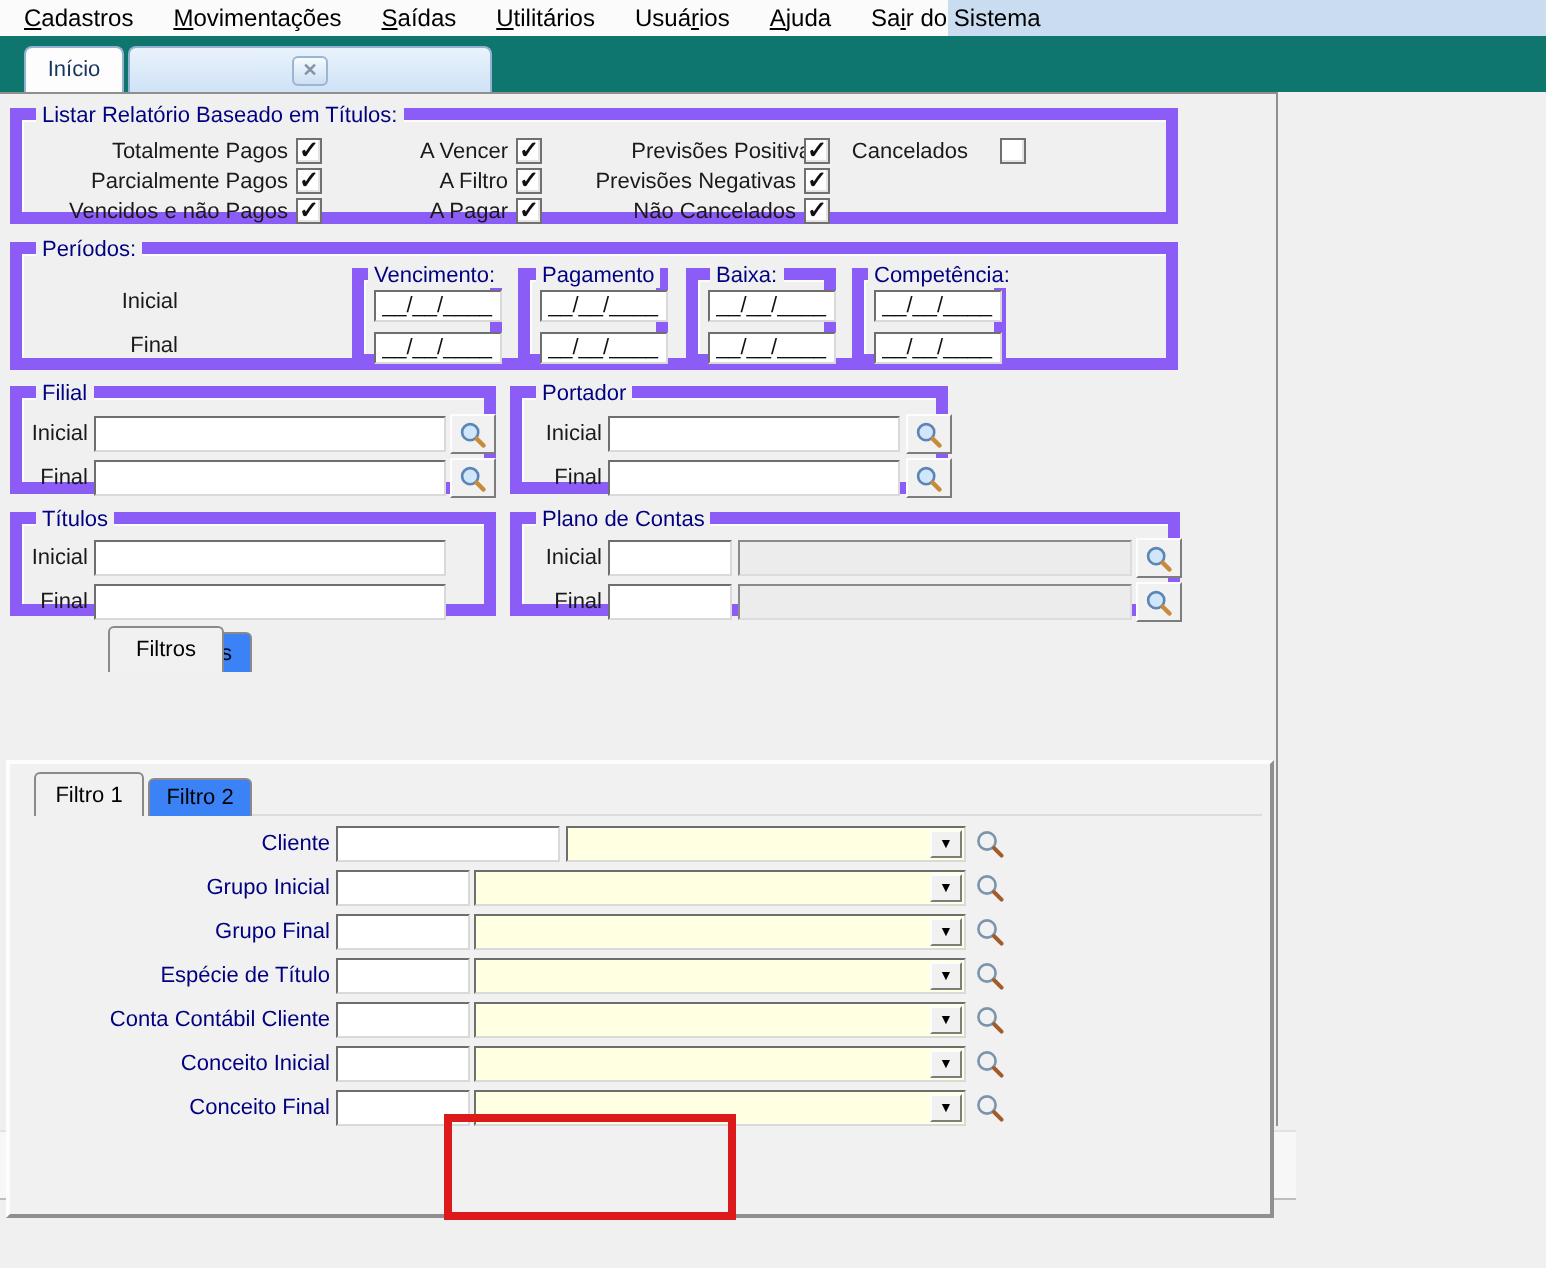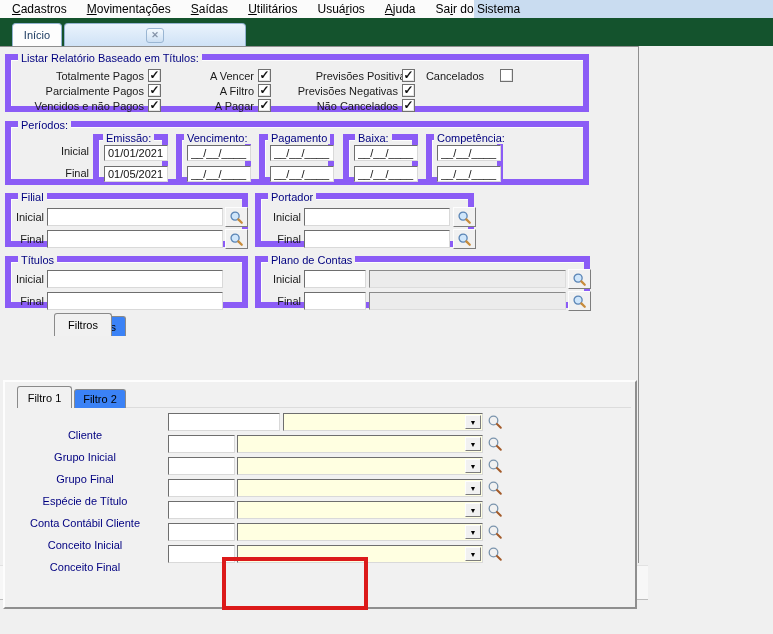--- a/index.html
+++ b/index.html
@@ -8,21 +8,21 @@
   .abs { position: absolute; }
 
   
   .menubar { position: absolute; left:0; top:0; width:773px; height:18px; background:#c9dcf0; }
   .menubar-white { position:absolute; left:0; top:0; width:474px; height:18px; background:#fbfbfb; }
   .menu-items { position:absolute; left:2px; top:0; height:18px; display:flex; align-items:center; }
   .menu-item { padding:0 10px; font-size:12px; color:#000; cursor:default; white-space:nowrap; }
   .menu-item u { text-decoration:underline; }
 
   
-  .tabstrip { position:absolute; left:0; top:18px; width:773px; height:28px; background:#14532d; }
+  .tabstrip { position:absolute; left:0; top:18px; width:773px; height:28px; background:#0f766e; }
   .doctab { position:absolute; top:5px; height:23px; display:flex; align-items:center; justify-content:center;
             border:1px solid #93b2d1; border-bottom:none; border-radius:4px 4px 0 0;
             font-size:11px; color:#17365d; padding:0 10px; }
   .doctab.inicio { left:12px; width:50px; background:#fdfdfd; }
   .doctab.titulos { left:64px; width:182px; background:linear-gradient(#eaf3fc,#cfe2f6); gap:7px; }
   .tabclose { width:18px; height:15px; border:1px solid #9ab6d3; border-radius:3px;
               background:linear-gradient(#f5fafe,#ccdff3); color:#8694a8; font-size:9px; font-weight:bold;
               display:flex; align-items:center; justify-content:center; line-height:1; }
 
   
@@ -46,21 +46,21 @@
   .raised { background:#f1f1f1; border:1px solid; border-color:#fdfdfd #7d7d7d #7d7d7d #fdfdfd;
             display:flex; align-items:center; justify-content:center; cursor:pointer; }
 
   
   .xtab { position:absolute; font-size:11px; color:#000; display:flex; align-items:center; justify-content:center;
           border:1px solid #8a8a8a; border-bottom:none; border-radius:3px 3px 0 0; background:#3b82f6; }
   .xtab.active { background:#f1f1f1; z-index:3; }
   .filterpanel { position:absolute; left:3px; top:333px; width:634px; height:229px; background:#f1f1f1;
                  border:2px solid; border-color:#fdfdfd #8f8f8f #8f8f8f #fdfdfd; z-index:2; }
 
-  .frow-label { position:absolute; left:0; width:160px; font-size:11px; color:#000080; text-align:center; white-space:nowrap;margin-top:13px; }
+  .frow-label { position:absolute; left:0; width:160px; font-size:11px; color:#000080; text-align:right; white-space:nowrap; }
   .combo { position:absolute; height:18px; background:#ffffe1; border:1px solid #6e6e6e;
            border-right-color:#d9d9d9; border-bottom-color:#d9d9d9; }
   .combo-arrow { position:absolute; right:1px; top:1px; width:16px; height:14px; font-size:7px; color:#000; }
 
   .mag-flat { width:16px; height:16px; display:block; cursor:pointer; }
   .mag-btn { position:absolute; width:23px; height:20px; }
 
   
   .toolbar { position:absolute; left:0; top:565px; width:648px; height:35px; background:#f7f7f7;
              border-top:1px solid #e2e2e2; border-bottom:1px solid #bdbdbd; }
@@ -125,25 +125,20 @@
       <span class="cb" style="left:247px; top:39px;">✓</span>
       <span class="lbl navy lbl-r abs" style="left:258px; top:40px; width:129px;">Não Cancelados</span>
       <span class="cb" style="left:391px; top:39px;">✓</span>
     </div>
 
     <div class="gb" style="left:5px; top:74px; width:584px; height:64px;">
       <span class="gb-legend">Períodos:</span>
       <span class="lbl lbl-r abs" style="left:38px; top:18px; width:40px;">Inicial</span>
       <span class="lbl lbl-r abs" style="left:38px; top:40px; width:40px;">Final</span>
 
-      <div class="gb" style="left:82px; top:7px; width:75px; height:49px;">
-        <span class="gb-legend" style="left:4px;">Emissão:</span>
-        <input class="sunken abs" style="left: 5px; top: 5px; width: 64px; height: 16px;" value="01/01/2021">
-        <input class="sunken abs" style="left: 5px; top: 26px; width: 64px; height: 16px;" value="01/05/2021">
-      </div>
       <div class="gb" style="left:165px; top:7px; width:75px; height:49px;">
         <span class="gb-legend" style="left:2px;">Vencimento:</span>
         <input class="sunken abs" style="left: 5px; top: 5px; width: 64px; height: 16px;" value="__/__/____">
         <input class="sunken abs" style="left: 5px; top: 26px; width: 64px; height: 16px;" value="__/__/____">
       </div>
       <div class="gb" style="left:248px; top:7px; width:75px; height:49px;">
         <span class="gb-legend" style="left:3px;">Pagamento</span>
         <input class="sunken abs" style="left: 5px; top: 5px; width: 64px; height: 16px;" value="__/__/____">
         <input class="sunken abs" style="left: 5px; top: 26px; width: 64px; height: 16px;" value="__/__/____">
       </div>

